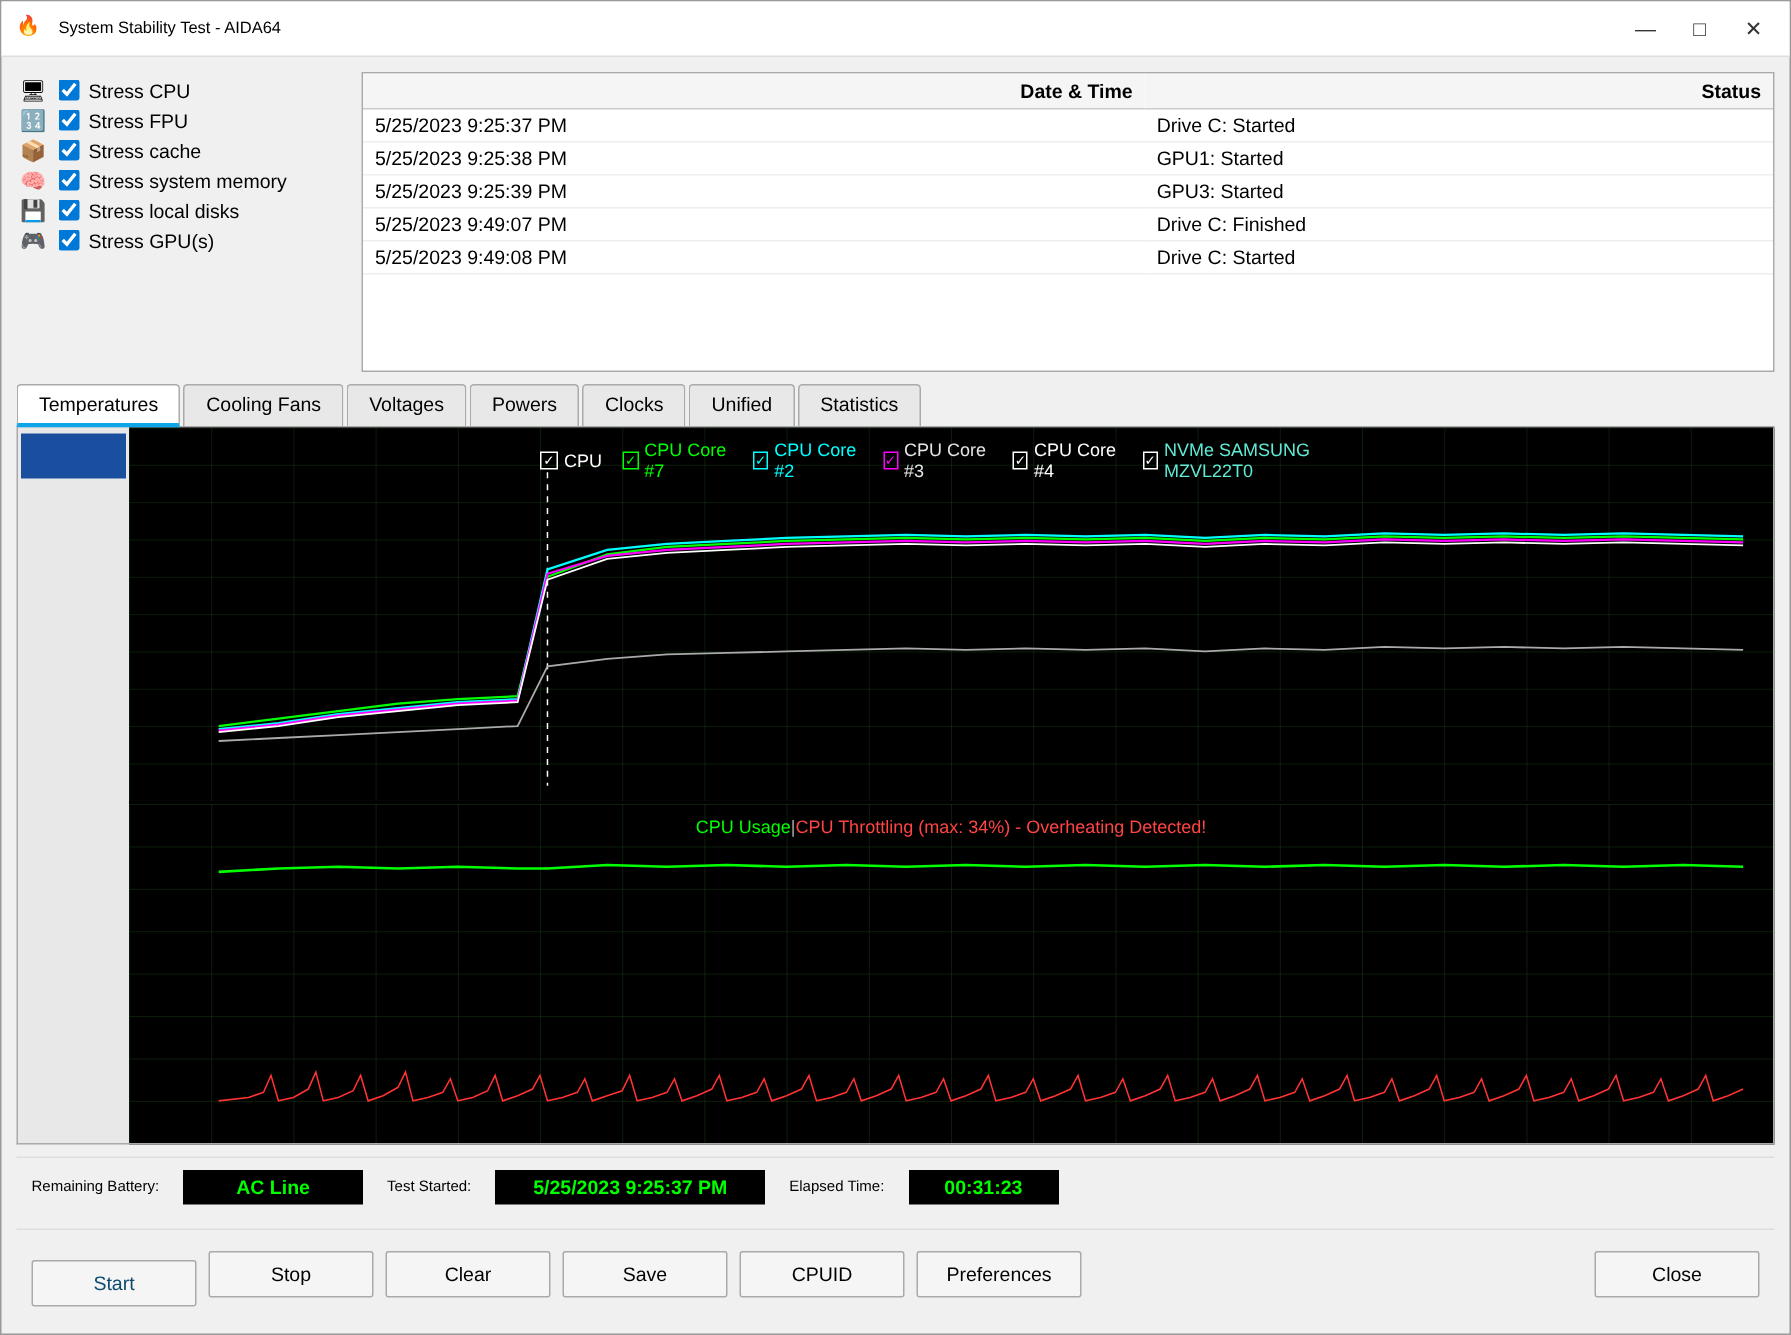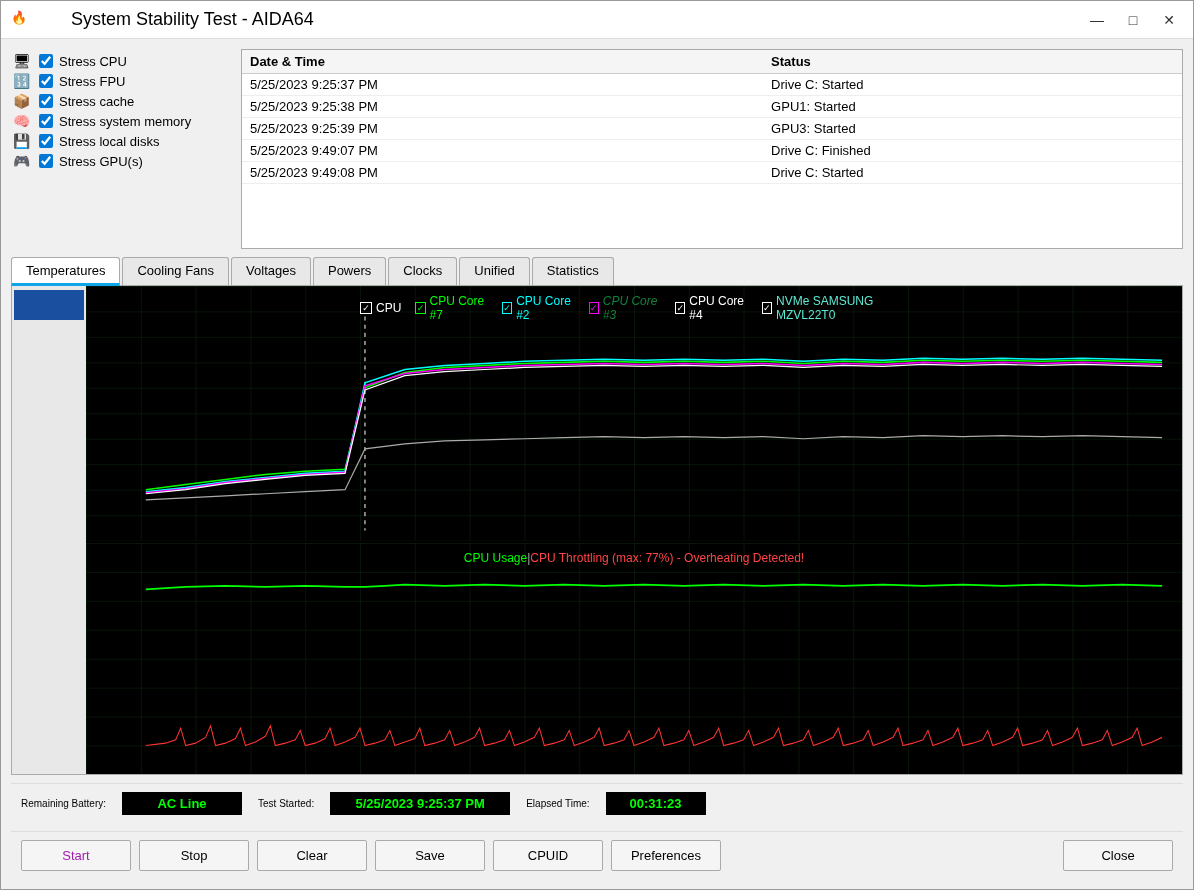--- a/index.html
+++ b/index.html
@@ -28,23 +28,22 @@
       padding: 8px 10px;
       border-bottom: 1px solid #ddd;
       gap: 8px;
     }
     .title-bar-icon {
       width: 20px;
       height: 20px;
     }
     .title-bar-title {
       flex: 1;
-      font-size: 18px;
+      font-size: 11px;
       font-weight: 400;
-      margin-left: 32px;
     }
     .title-bar-controls {
       display: flex;
       gap: 8px;
     }
     .title-btn {
       width: 28px;
       height: 20px;
       border: none;
       background: transparent;
@@ -105,21 +104,21 @@
       overflow-y: auto;
     }
     .log-table table {
       width: 100%;
       border-collapse: collapse;
       font-size: 13px;
     }
     .log-table th {
       background: #f5f5f5;
       padding: 4px 8px;
-      text-align: left;
+      text-align: right;
       border-bottom: 1px solid #ccc;
       font-weight: 600;
     }
     .log-table td {
       padding: 3px 8px;
       border-bottom: 1px solid #eee;
     }
 
     .tabs-section {
       display: flex;
@@ -312,22 +311,23 @@
       padding: 7px 0;
       min-width: 110px;
       border: 1px solid #aaa;
       background: #f5f5f5;
       cursor: pointer;
       font-size: 13px;
       border-radius: 2px;
       text-align: center;
     }
     .btn:disabled {
-      color: #a21caf;
+      color: #0c4a6e;
       cursor: not-allowed;
+      margin-top: 12px;
     }
     .btn-spacer { flex: 1; }
   </style>
 </head>
 <body>
 
 <div class="window">
 
   <div class="title-bar">
     <span class="title-bar-icon">🔥</span>
@@ -440,21 +440,21 @@
               <div class="legend-item">
                 <div class="legend-check" style="color:#00ff00; border-color:#00ff00;">✓</div>
                 <span class="legend-label" style="color:#00ff00;">CPU Core #7</span>
               </div>
               <div class="legend-item">
                 <div class="legend-check" style="color:#00ffff; border-color:#00ffff;">✓</div>
                 <span class="legend-label" style="color:#00ffff;">CPU Core #2</span>
               </div>
               <div class="legend-item">
                 <div class="legend-check" style="color:#ff00ff; border-color:#ff00ff;">✓</div>
-                <span class="legend-label" style="color:#15803d;font-style:italic;">CPU Core #3</span>
+                <span class="legend-label" style="color:#e5e5e5;">CPU Core #3</span>
               </div>
               <div class="legend-item">
                 <div class="legend-check" style="color:white; border-color:white;">✓</div>
                 <span class="legend-label" style="color:white;">CPU Core #4</span>
               </div>
               <div class="legend-item">
                 <div class="legend-check" style="color:white; border-color:white;">✓</div>
                 <span class="legend-label" style="color:#5eead4;">NVMe SAMSUNG MZVL22T0</span>
               </div>
             </div>
@@ -494,21 +494,21 @@
 
               <polyline points="60,210 100,208 140,206 180,204 220,202 260,200 280,160 320,155 360,152 400,151 440,150 480,149 520,148 560,149 600,148 640,149 680,148 720,150 760,148 800,149 840,147 880,148 920,147 960,148 1000,147 1040,148 1080,149" fill="none" stroke="#aaaaaa" stroke-width="1.2"></polyline>
             </svg>
           </div>
 
           <div class="chart-panel" style="flex:1;">
 
             <div class="cpu-usage-legend">
               <span style="color:#00ff00;">CPU Usage</span>
               <span style="color:#aaa;">|</span>
-              <span style="color:#ff4444;">CPU Throttling (max: 77%) - Overheating Detected!</span>
+              <span style="color:#ff4444;">CPU Throttling (max: 34%) - Overheating Detected!</span>
             </div>
 
             <div class="y-axis-label y-axis-top">100%</div>
             <div class="y-axis-label y-axis-bottom">0%</div>
 
             <div style="position:absolute;right:4px;top:30px;font-size:11px;color:white;">100%</div>
             <div style="position:absolute;right:4px;bottom:8px;font-size:11px;color:#00ff00;">0%</div>
 
             <svg class="chart-svg" viewBox="0 0 1100 200" preserveAspectRatio="none">
               <rect width="1100" height="200" fill="black"></rect>

